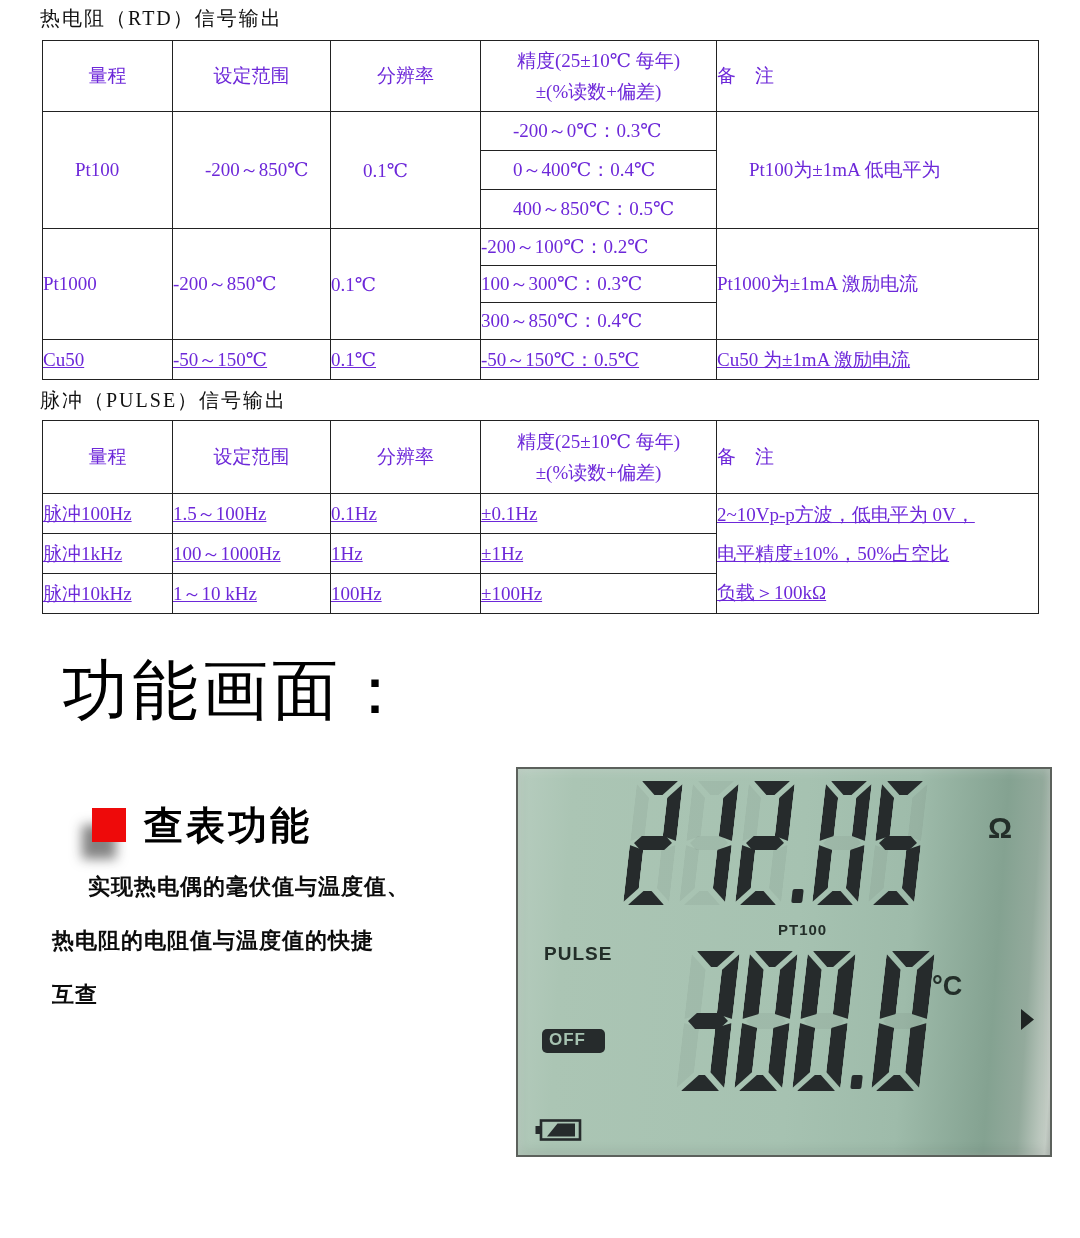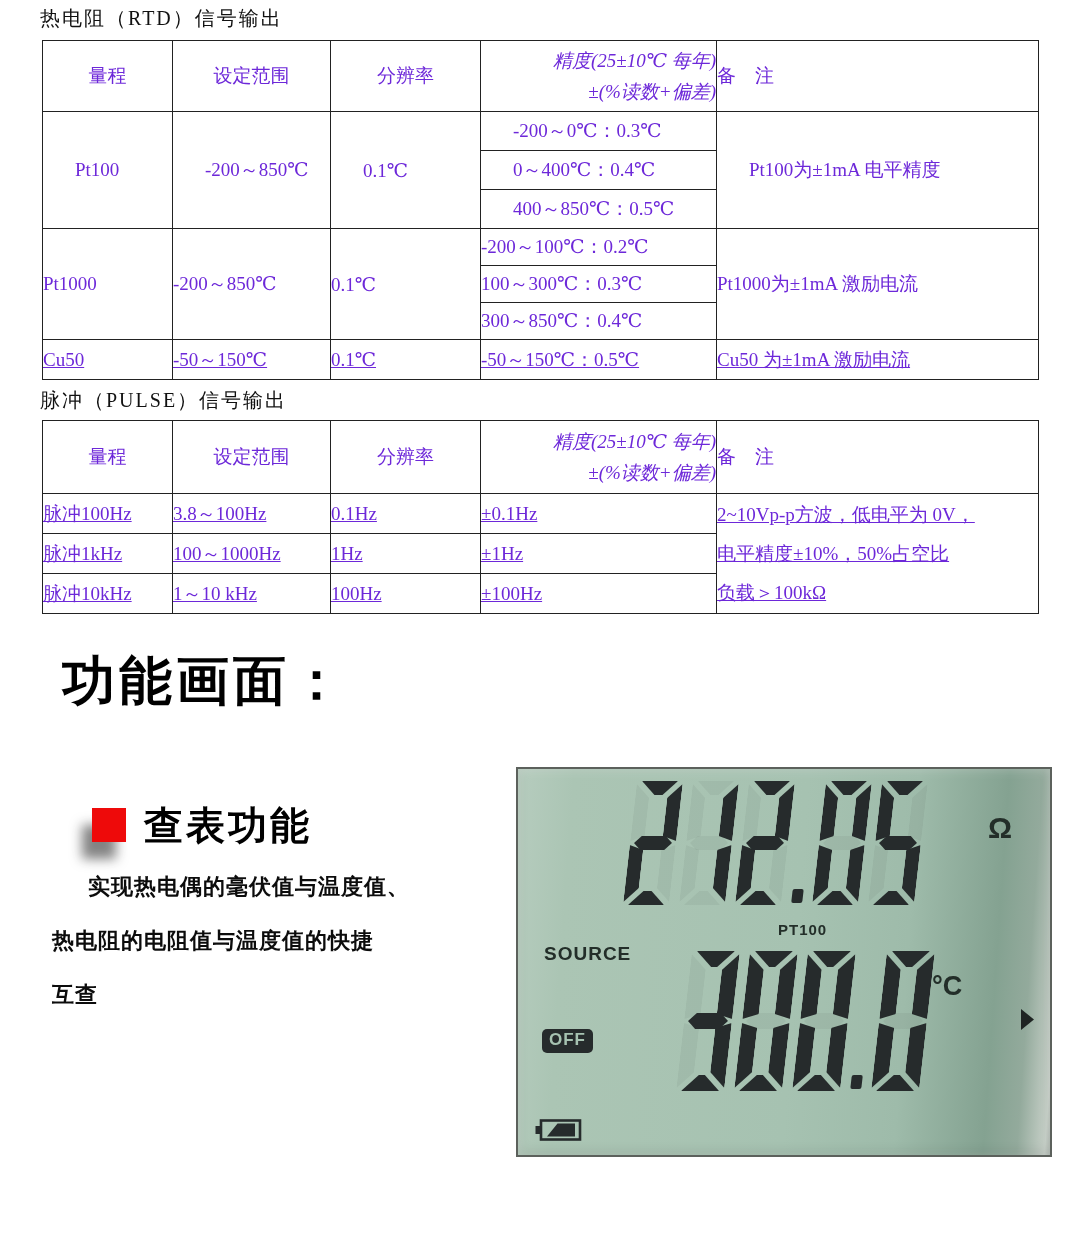--- a/index.html
+++ b/index.html
@@ -14,36 +14,36 @@
   
   .spec-table{position:absolute;left:42px;border-collapse:collapse;table-layout:fixed;width:996px;
               font-size:19px;color:#6d28d9;}
   #rtd-table{top:40px;}
   #pulse-table{top:420px;}
   .spec-table td,.spec-table th{border:1.5px solid #222;font-weight:normal;padding:0;
               vertical-align:middle;white-space:nowrap;overflow:hidden;}
   .c-range{width:130px;}.c-set{width:158px;}.c-res{width:150px;}.c-acc{width:236px;}.c-note{width:322px;}
   .th-center{text-align:center;}
   .th-left{text-align:left;padding-left:10px;}
-  .acc-head{text-align:right;padding:4px 4px 4px 8px;line-height:31px;white-space:normal;font-style:italic;}
+  .acc-head{text-align:center;padding:4px 4px 4px 8px;line-height:31px;white-space:normal;}
   #rtd-table th{height:70px;}
   #pulse-table th{height:72px;}
   .pad18{padding-left:18px;}
   .pad14{padding-left:14px;}
   .pad36{padding-left:36px;}
   .pad12{padding-left:12px;}
   .pad10{padding-left:10px;}
   .pad8{padding-left:8px;}
   .h38 td{height:38px;padding-left:32px;}
   .h36 td{height:36px;}
   .h39 td{height:39px;text-decoration:underline;}
   .note-multi{vertical-align:top;line-height:39px;padding-top:3px;white-space:normal;}
 
   
-  #screens-heading{position:absolute;left:62px;top:646px;font-size:53px;font-weight:700;
+  #screens-heading{position:absolute;left:62px;top:646px;font-size:66px;font-weight:400;
         letter-spacing:4px;color:#000;font-family:"Liberation Sans","DejaVu Sans",sans-serif;text-align:right;}
 
   
   #feature-bullet{position:absolute;left:92px;top:808px;width:34px;height:34px;background:#ee0a0a;
         box-shadow:-10px 17px 12px rgba(30,30,30,0.55);}
   #feature-title{position:absolute;left:144px;top:799px;font-size:39px;font-weight:900;
         letter-spacing:3px;color:#000;font-family:"Liberation Sans","DejaVu Sans",sans-serif;}
   .feature-line{position:absolute;font-size:22px;font-weight:600;color:#0c0c0c;letter-spacing:1px;
         font-family:"Liberation Sans","DejaVu Sans",sans-serif;}
   #feature-line1{left:88px;top:872px;}
@@ -55,21 +55,21 @@
        border:2px solid #5c615c;
        background:linear-gradient(94deg,#b6ccbe 0%,#abc5b4 10%,#a6c2b1 52%,#9ebbaa 72%,#84a291 88%,#93aa9c 94%,#c6cfc7 99%,#aab4ac 100%);
        box-shadow:inset 0 2px 10px rgba(255,255,255,0.25), inset 0 -3px 12px rgba(0,0,0,0.10);}
   .lcd-label{position:absolute;font-family:"Liberation Sans","DejaVu Sans",sans-serif;
        font-weight:bold;color:#232e29;}
   #lcd-ohm{left:470px;top:42px;font-size:30px;font-weight:600;}
   #lcd-channel{left:260px;top:152px;font-size:15px;letter-spacing:1px;}
   #lcd-source{left:26px;top:174px;font-size:19px;letter-spacing:1px;}
   #lcd-degc{left:414px;top:202px;font-size:27px;}
   #lcd-off{left:24px;top:260px;font-size:17px;background:#262b2c;color:#a6c2b1;
-       border-radius:5px;padding:1px 7px 3px 7px;letter-spacing:1px;}
+       border-radius:5px;padding:1px 19px 3px 7px;letter-spacing:1px;}
   #lcd-arrow{position:absolute;left:503px;top:240px;width:13px;height:21px;background:#1f2423;
        clip-path:polygon(0 0,100% 50%,0 100%);}
   #lcd-battery{position:absolute;left:16px;top:349px;}
 
   
   .seg-row{position:absolute;display:flex;align-items:flex-end;gap:10px;transform:skewX(-6.5deg);}
   #lcd-top-read{left:112px;top:12px;}
   #lcd-bot-read{left:166px;top:182px;}
   .dgt{position:relative;display:inline-block;}
   #lcd-top-read .dgt{width:46px;height:124px;--t:14px;}
@@ -110,21 +110,21 @@
         <span>精度(25±10℃ 每年)</span><br>
         <span>±(%读数+偏差)</span>
       </th>
       <th class="th-left">备　注</th>
     </tr>
     <tr class="h38">
       <td class="pad18" rowspan="3">Pt100</td>
       <td class="pad14" rowspan="3">-200～850℃</td>
       <td class="pad36" rowspan="3">0.1℃</td>
       <td class="pad10">-200～0℃：0.3℃</td>
-      <td class="pad10" rowspan="3">Pt100为±1mA 电平精度</td>
+      <td class="pad10" rowspan="3">Pt100为±1mA 低电平为</td>
     </tr>
     <tr class="h38">
       <td class="pad10">0～400℃：0.4℃</td>
     </tr>
     <tr class="h38">
       <td class="pad10">400～850℃：0.5℃</td>
     </tr>
     <tr class="h36">
       <td class="pad18" rowspan="3">Pt1000</td>
       <td class="pad14" rowspan="3">-200～850℃</td>
@@ -164,21 +164,21 @@
       <th class="th-center">设定范围</th>
       <th class="th-center">分辨率</th>
       <th class="acc-head">
         <span>精度(25±10℃ 每年)</span><br>
         <span>±(%读数+偏差)</span>
       </th>
       <th class="th-left">备　注</th>
     </tr>
     <tr class="h39">
       <td class="pad8">脉冲100Hz</td>
-      <td class="pad14">3.8～100Hz</td>
+      <td class="pad14">1.5～100Hz</td>
       <td class="pad36">0.1Hz</td>
       <td class="pad12">±0.1Hz</td>
       <td class="pad10 note-multi" rowspan="3">
         <span>2~10Vp-p方波，低电平为 0V，</span><br>
         <span>电平精度±10%，50%占空比</span><br>
         <span>负载＞100kΩ</span>
       </td>
     </tr>
     <tr class="h39">
       <td class="pad8">脉冲1kHz</td>
@@ -247,21 +247,21 @@
           <i class="s sg-b off"></i>
           <i class="s sg-c on"></i>
           <i class="s sg-d on"></i>
           <i class="s sg-e off"></i>
           <i class="s sg-f on"></i>
           <i class="s sg-g on"></i>
         </span>
       </div>
     <div class="lcd-label" id="lcd-ohm">Ω</div>
     <div class="lcd-label" id="lcd-channel">PT100</div>
-    <div class="lcd-label" id="lcd-source">SOURCE</div>
+    <div class="lcd-label" id="lcd-source">PULSE</div>
     <div class="seg-row" id="lcd-bot-read">
         <span class="dgt">
           <i class="s sg-a on"></i>
           <i class="s sg-b on"></i>
           <i class="s sg-c on"></i>
           <i class="s sg-d on"></i>
           <i class="s sg-e off"></i>
           <i class="s sg-f off"></i>
           <i class="s sg-g on"></i>
         </span>

